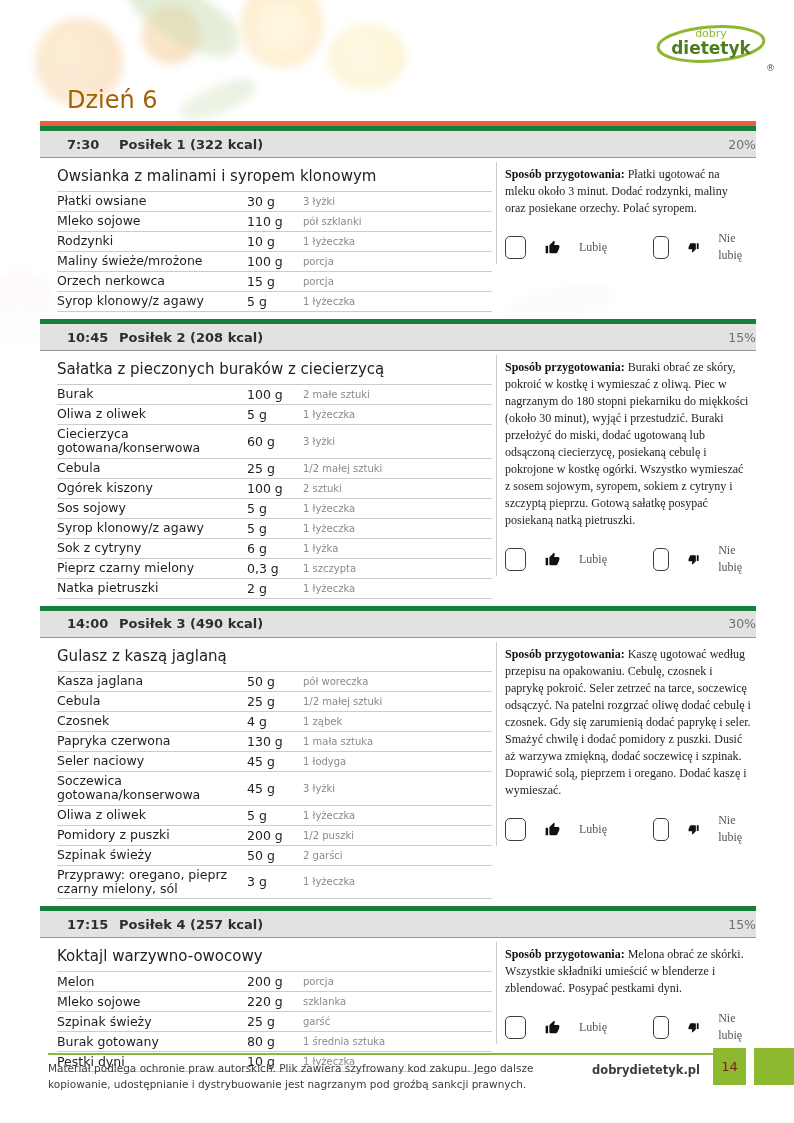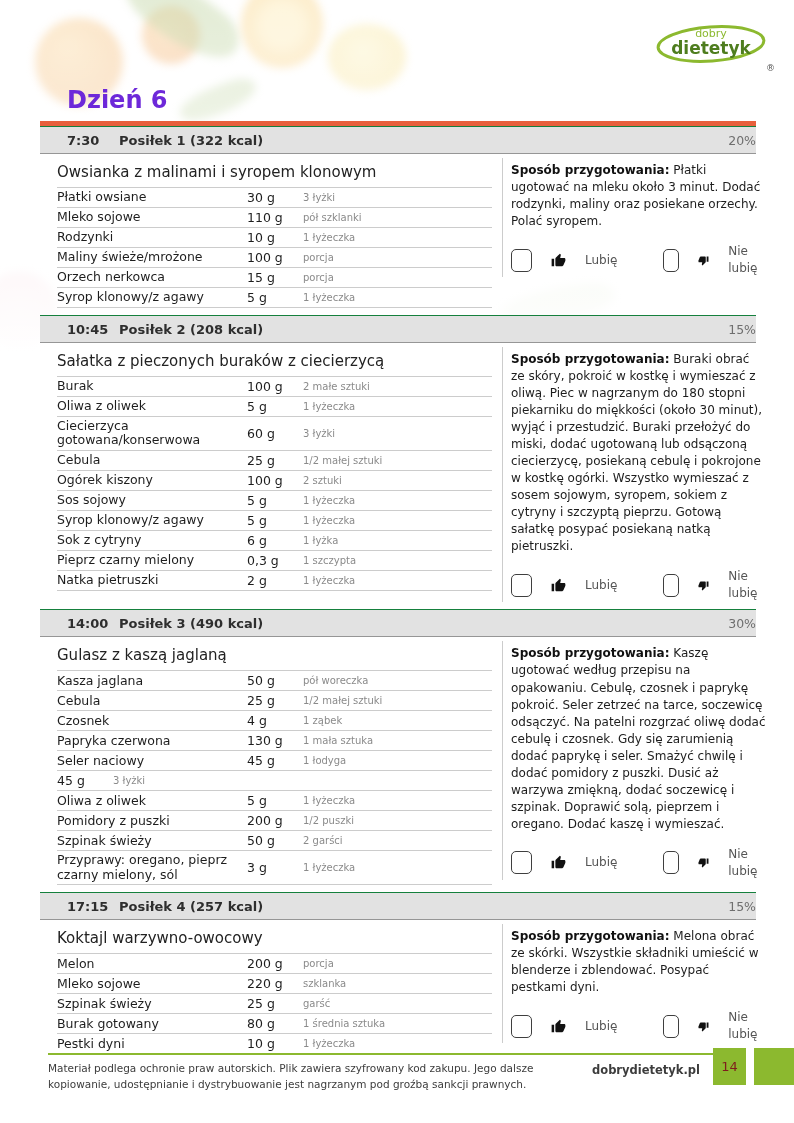--- a/index.html
+++ b/index.html
@@ -20,42 +20,42 @@
   .leaf{background:#9dbd6e;border-radius:75% 25% 65% 35%/55% 45% 60% 40%;}
   .b-leaf1{left:118px;top:-12px;width:128px;height:54px;transform:rotate(38deg);opacity:.5;}
   .b-leaf2{left:178px;top:86px;width:80px;height:28px;transform:rotate(-18deg);opacity:.45;}
   .b-leaf3{left:500px;top:288px;width:115px;height:34px;transform:rotate(-8deg);opacity:.3;}
   .b-pink{left:-18px;top:272px;width:75px;height:75px;border-radius:50%;
     background:radial-gradient(circle,#f4bcc6,#eda3b3 80%);opacity:.5;}
   .bg-fade{position:absolute;inset:0;
     background:linear-gradient(180deg,rgba(255,255,255,.45) 0%,rgba(255,255,255,.7) 55%,#fff 100%);}
 
   .logo{position:absolute;left:648px;top:18px;z-index:2;}
-  .day-title{position:absolute;left:67px;top:86px;z-index:2;font-size:24px;font-weight:bold;color:#6d28d9;}
+  .day-title{position:absolute;left:67px;top:86px;z-index:2;font-size:24px;font-weight:normal;color:#a16207;}
 
   .content{position:absolute;left:40px;top:121px;width:716px;z-index:2;}
   .orange-rule{height:5px;background:#e8603c;}
 
   .meal-bar{display:flex;align-items:center;height:26px;background:#e2e2e2;
-    border-bottom:1px solid #969696;border-top:1px solid #15803d;font-size:13px;color:#2e2e2e;}
+    border-bottom:1px solid #969696;border-top:5px solid #15803d;font-size:13px;color:#2e2e2e;}
   .meal-time{font-weight:bold;padding-left:27px;width:52px;}
   .meal-title{font-weight:bold;}
   .meal-percent{margin-left:auto;color:#6e6e6e;font-size:12.5px;}
 
   .meal-body{display:flex;align-items:flex-start;padding:4px 0 7px 0;}
   .meal-left{width:452px;flex:0 0 452px;}
   .dish-title{font-size:15px;font-weight:normal;color:#222;margin:5px 0 6px 17px;}
   .ing-table{margin-left:17px;width:435px;border-top:1px solid #ccc;}
   .row{display:flex;align-items:center;border-bottom:1px solid #ccc;padding:2px 0;min-height:15px;}
   .ing-name{width:190px;font-size:12.5px;line-height:1.15;color:#1d1d1d;}
   .ing-amount{width:56px;font-size:12.5px;color:#1d1d1d;}
   .ing-measure{flex:1;font-size:10px;color:#8a8a8a;}
 
-  .meal-right{flex:1;margin-left:10px;border-left:1px solid #ccc;
-    padding:4px 10px 0 8px;font-size:12px;line-height:1.42;color:#1d1d1d;}
+  .meal-right{flex:1;margin-left:4px;border-left:1px solid #ccc;
+    padding:4px 10px 0 8px;font-size:12px;line-height:1.42;color:#1d1d1d;font-family:Liberation Serif, serif;}
   .prep{margin:0;}
   .prep b{color:#111;}
   .likes{display:flex;gap:46px;margin-top:13px;align-items:center;}
   .like-group{display:flex;align-items:center;gap:19px;}
   .cb{width:19px;height:21px;border:1.5px solid #3f3f3f;border-radius:5px;background:#fff;
     display:inline-block;cursor:pointer;}
   .thumb{width:15px;height:15px;fill:#111;}
   .like-label{font-size:12px;color:#555;}
 
   .footer-rule{position:absolute;left:48px;top:1053px;width:665px;height:2px;background:#8cb92f;z-index:2;}
@@ -294,20 +294,21 @@
     <span class="ing-measure">1 mała sztuka</span>
   </div>
 
   <div class="row">
     <span class="ing-name">Seler naciowy</span>
     <span class="ing-amount">45 g</span>
     <span class="ing-measure">1 łodyga</span>
   </div>
 
   <div class="row">
+    <span class="ing-name">Soczewica gotowana/konserwowa</span>
     <span class="ing-amount">45 g</span>
     <span class="ing-measure">3 łyżki</span>
   </div>
 
   <div class="row">
     <span class="ing-name">Oliwa z oliwek</span>
     <span class="ing-amount">5 g</span>
     <span class="ing-measure">1 łyżeczka</span>
   </div>
 

